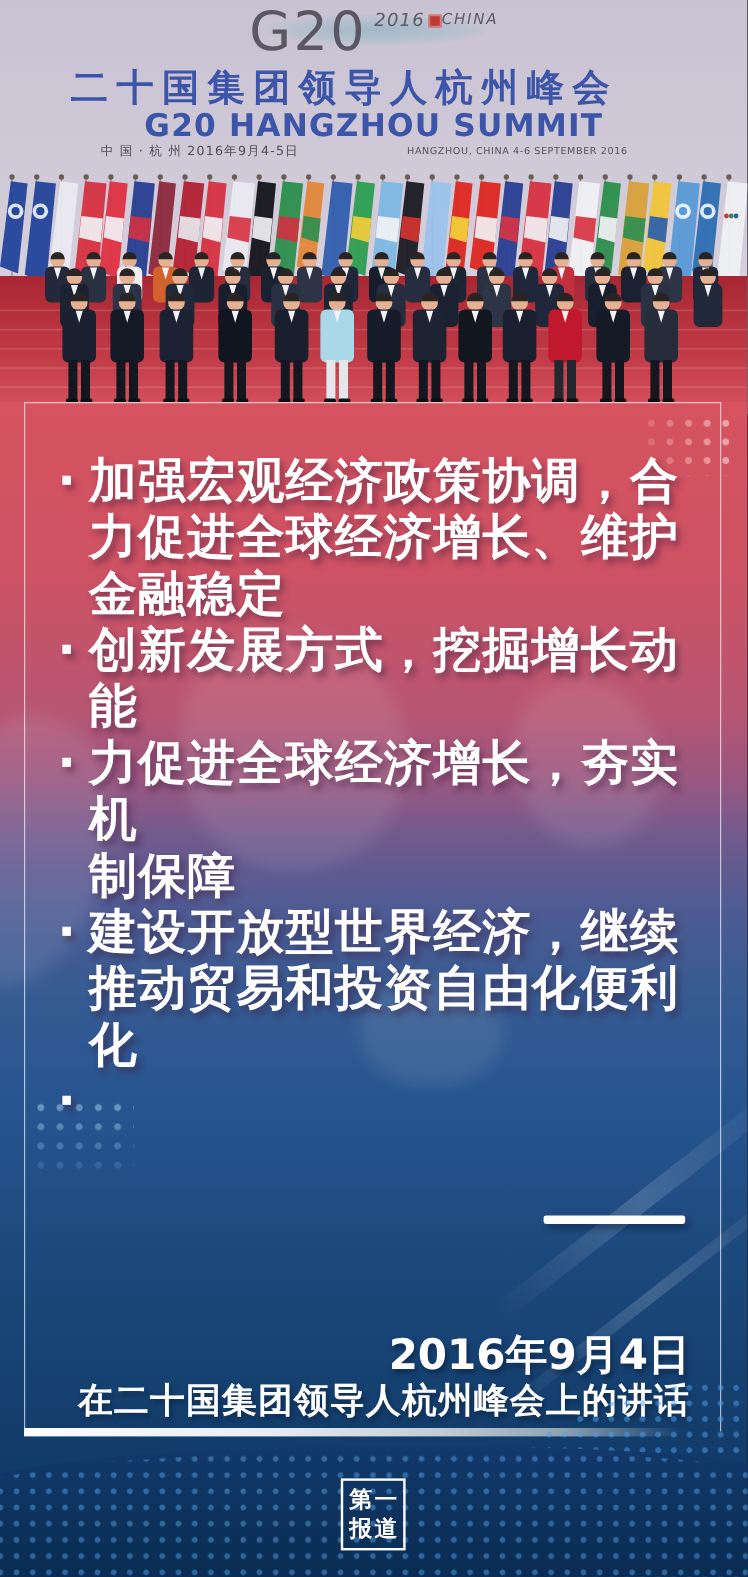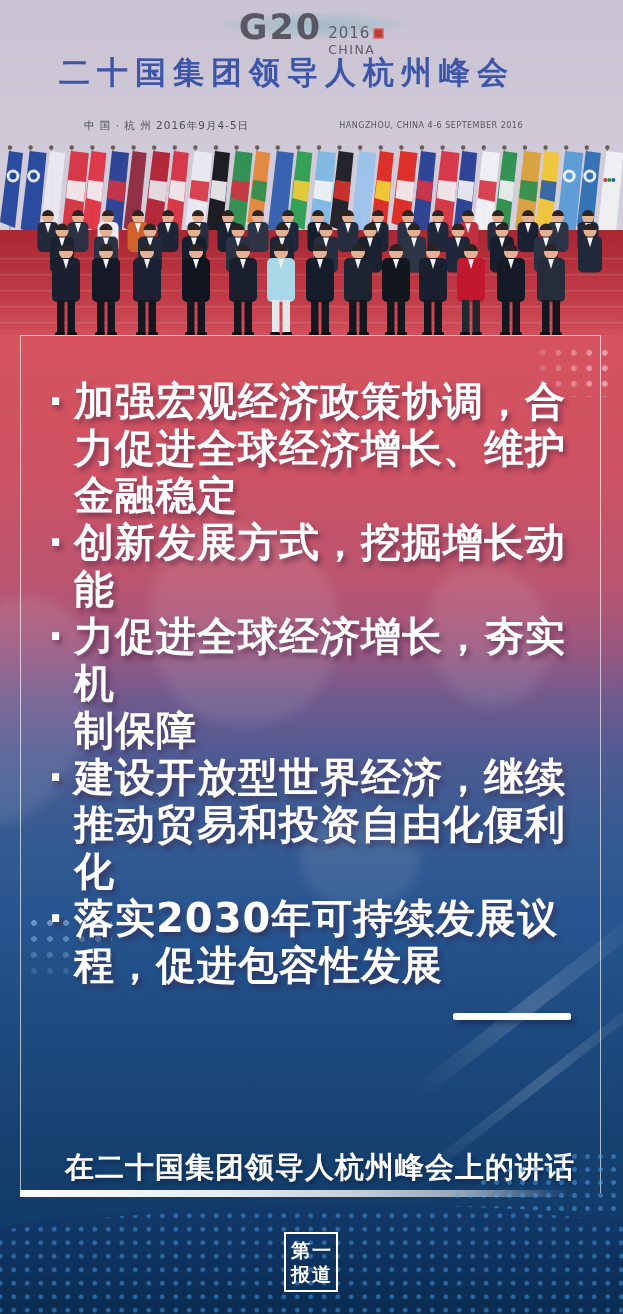--- a/index.html
+++ b/index.html
@@ -5,22 +5,22 @@
   html,body{margin:0;padding:0;background:#222;}
   .poster{position:relative;width:623px;height:1314px;margin:0 auto;overflow:hidden;
           font-family:"DejaVu Sans","Liberation Sans",sans-serif;}
   
   .photo{position:absolute;left:0;top:0;width:623px;height:345px;
          background:linear-gradient(180deg,#c9c2d2 0%,#cfc9d8 40%,#d8d2de 75%,#d9d3de 100%);}
   .logo-wrap{position:absolute;left:0;top:8px;width:623px;height:44px;text-align:center;}
   .bridge{position:absolute;left:218px;top:12px;width:190px;height:26px;border-radius:50%;
           background:radial-gradient(ellipse at center,rgba(126,176,186,.55) 0%,rgba(150,190,200,.30) 55%,rgba(170,200,210,0) 75%);}
   .logo-inner{position:relative;display:inline-flex;align-items:flex-start;gap:6px;}
-  .logo-g20{font-size:35px;line-height:38px;font-weight:700;color:#4f4c58;letter-spacing:2px;opacity:.9;}
-  .logo-col{display:flex;flex-direction:column;align-items:flex-start;margin-top:16px;}
+  .logo-g20{font-size:45px;line-height:38px;font-weight:400;color:#4f4c58;letter-spacing:2px;opacity:.9;}
+  .logo-col{display:flex;flex-direction:row;align-items:flex-start;margin-top:0;font-style:italic;}
   .logo-yrrow{display:flex;align-items:center;gap:3px;}
   .logo-year{font-size:15px;font-weight:400;color:#5d5a66;letter-spacing:1px;}
   .seal{width:11px;height:11px;background:#bf3b33;border-radius:1px;box-shadow:inset 0 0 0 1.5px rgba(255,255,255,.35);}
   .logo-country{font-size:12.5px;color:#5d5a66;letter-spacing:1.5px;}
   .title-cn{position:absolute;left:0;top:52px;width:567px;text-align:center;color:#3d55a8;
             font-size:31px;font-weight:bold;letter-spacing:7px;text-indent:7px;}
   .title-en{position:absolute;left:0;top:90px;width:623px;text-align:center;color:#3d55a8;
             font-size:26px;font-weight:bold;letter-spacing:1px;}
   .venue-left{position:absolute;left:84px;top:119px;font-size:10.5px;color:#4d4c58;letter-spacing:1px;}
   .venue-right{position:absolute;right:100px;top:121px;font-size:8px;color:#55545f;letter-spacing:.5px;}
@@ -92,20 +92,21 @@
         <span class="logo-col">
           <span class="logo-yrrow">
             <span class="logo-year">2016</span>
             <span class="seal"></span>
           </span>
           <span class="logo-country">CHINA</span>
         </span>
       </div>
     </div>
     <div class="title-cn">二十国集团领导人杭州峰会</div>
+    <div class="title-en">G20 HANGZHOU SUMMIT</div>
     <div class="venue-left">中 国 · 杭 州    2016年9月4-5日</div>
     <div class="venue-right">HANGZHOU, CHINA   4-6 SEPTEMBER 2016</div>
     <svg class="photo-svg" id="photoSvg" width="623" height="205" viewBox="0 0 623 205">
         <defs>
           <linearGradient id="carpetG" x1="0" y1="0" x2="0" y2="1">
             <stop offset="0" stop-color="#a82732"></stop>
             <stop offset="0.55" stop-color="#c03a46"></stop>
             <stop offset="1" stop-color="#d6535f"></stop>
           </linearGradient>
         </defs>
@@ -651,28 +652,27 @@
 制保障</span>
         </div>
         <div class="bullet">
           <span class="dot">·</span>
           <span class="txt">建设开放型世界经济，继续
 推动贸易和投资自由化便利
 化</span>
         </div>
         <div class="bullet">
           <span class="dot">·</span>
-          <span class="txt">落实2030年可持续发展议
-程，促进包容性发展</span>
         </div>
       </div>
 
     <div class="attrib">
       <span class="dash"></span>
     </div>
+    <div class="q-date">2016年9月4日</div>
     <div class="q-src">在二十国集团领导人杭州峰会上的讲话</div>
     <div class="silver-bar"></div>
 
     <div class="dots-corner"></div>
     <div class="bottom-dark"></div>
     <div class="bottom-dots"></div>
 
     <div class="badge">
       <div class="badge-line" id="badgeL1">
           <span>第</span>

